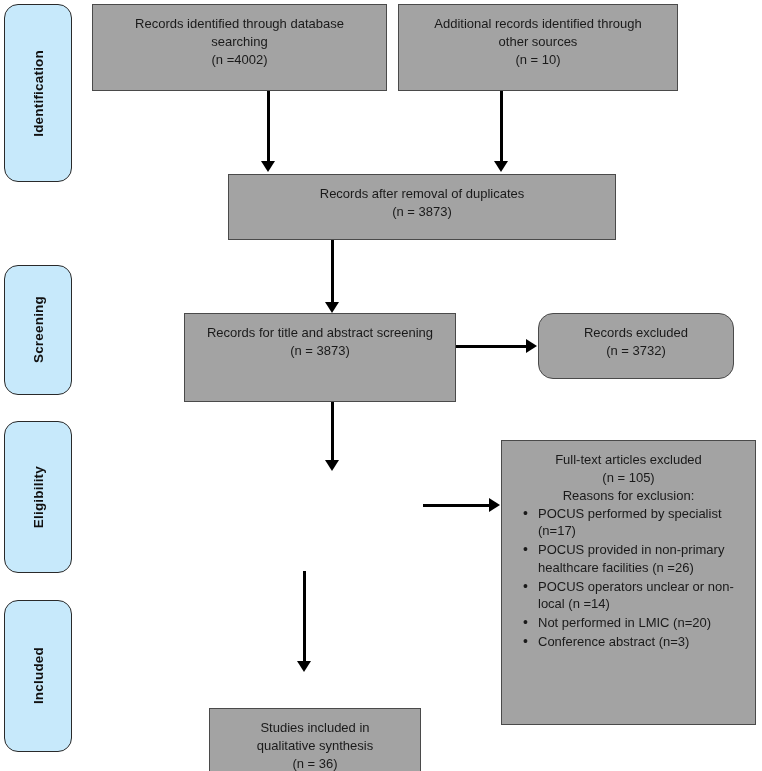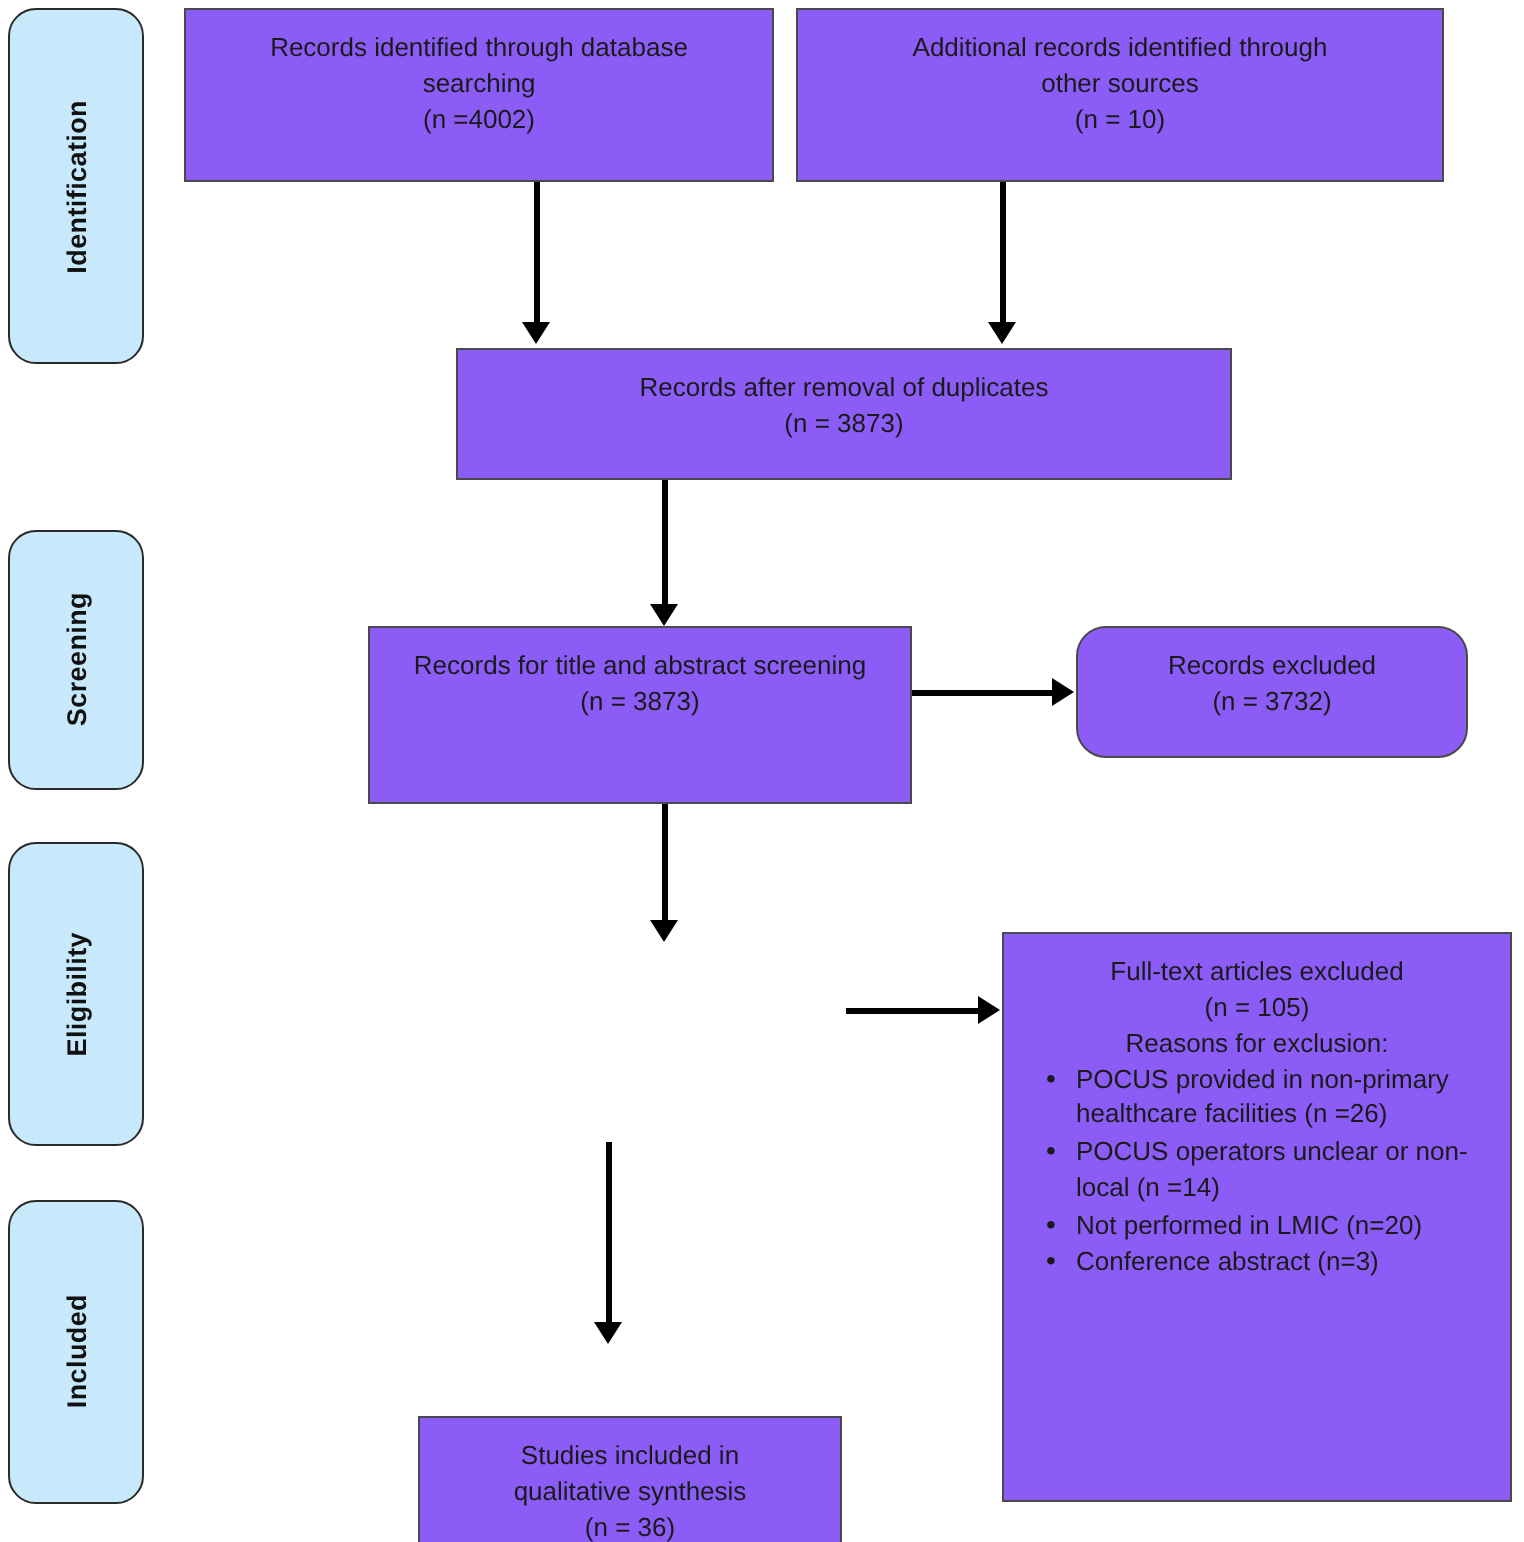--- a/index.html
+++ b/index.html
@@ -37,40 +37,39 @@
     font-weight: bold;
     letter-spacing: 0.2px;
     color: #111111;
     white-space: nowrap;
   }
 
   
   .box {
     position: absolute;
     box-sizing: border-box;
-    background: #8b5cf6;
+    background: #a3a3a3;
     border: 1.4px solid #4a4a4a;
     display: flex;
     align-items: flex-start;
     justify-content: center;
     padding: 10px 8px 8px 8px;
   }
   .box .box-text {
     font-size: 13px;
     line-height: 1.38;
     text-align: center;
     color: #1a1a1a;
     white-space: pre-line;
   }
 
   
   .box.detail {
     display: block;
     padding: 10px 10px 8px 10px;
-    margin-top: 26px;
   }
   .detail .detail-head {
     font-size: 13px;
     line-height: 1.38;
     text-align: center;
     color: #1a1a1a;
     white-space: pre-line;
   }
   .detail ul.reasons {
     margin: 0;
@@ -143,21 +142,21 @@
   <div class="stage-chip" style="left:4px; top:600px; width:68px; height:152px;">
     <span class="stage-label">Included</span>
   </div>
 
   <div class="box" style="left:92px; top:4px; width:295px; height:87px;">
     <span class="box-text">Records identified through database
 searching
 (n =4002)</span>
   </div>
 
-  <div class="box" style="left:398px; top:4px; width:324px; height:87px;">
+  <div class="box" style="left:398px; top:4px; width:280px; height:87px;">
     <span class="box-text">Additional records identified through
 other sources
 (n = 10)</span>
   </div>
 
   <div class="conn">
     <div class="conn-line-v" style="left:267px; top:91px; height:72px;"></div>
     <div class="arrow-down" style="left:261px; top:161px;"></div>
   </div>
 
@@ -195,20 +194,21 @@
     <div class="conn-line-v" style="left:331px; top:402px; height:60px;"></div>
     <div class="arrow-down" style="left:325px; top:460px;"></div>
   </div>
 
 
   <div class="box detail" style="left:501px; top:440px; width:255px; height:285px;">
     <div class="detail-head">Full-text articles excluded
 (n = 105)
 Reasons for exclusion:</div>
     <ul class="reasons">
+      <li>POCUS performed by specialist (n=17)</li>
       <li>POCUS provided in non-primary healthcare facilities (n =26)</li>
       <li>POCUS operators unclear or non-local (n =14)</li>
       <li>Not performed in LMIC (n=20)</li>
       <li>Conference abstract (n=3)</li>
     </ul>
   </div>
 
   <div class="conn">
     <div class="conn-line-h" style="left:423px; top:504px; width:68px;"></div>
     <div class="arrow-right" style="left:489px; top:498px;"></div>

